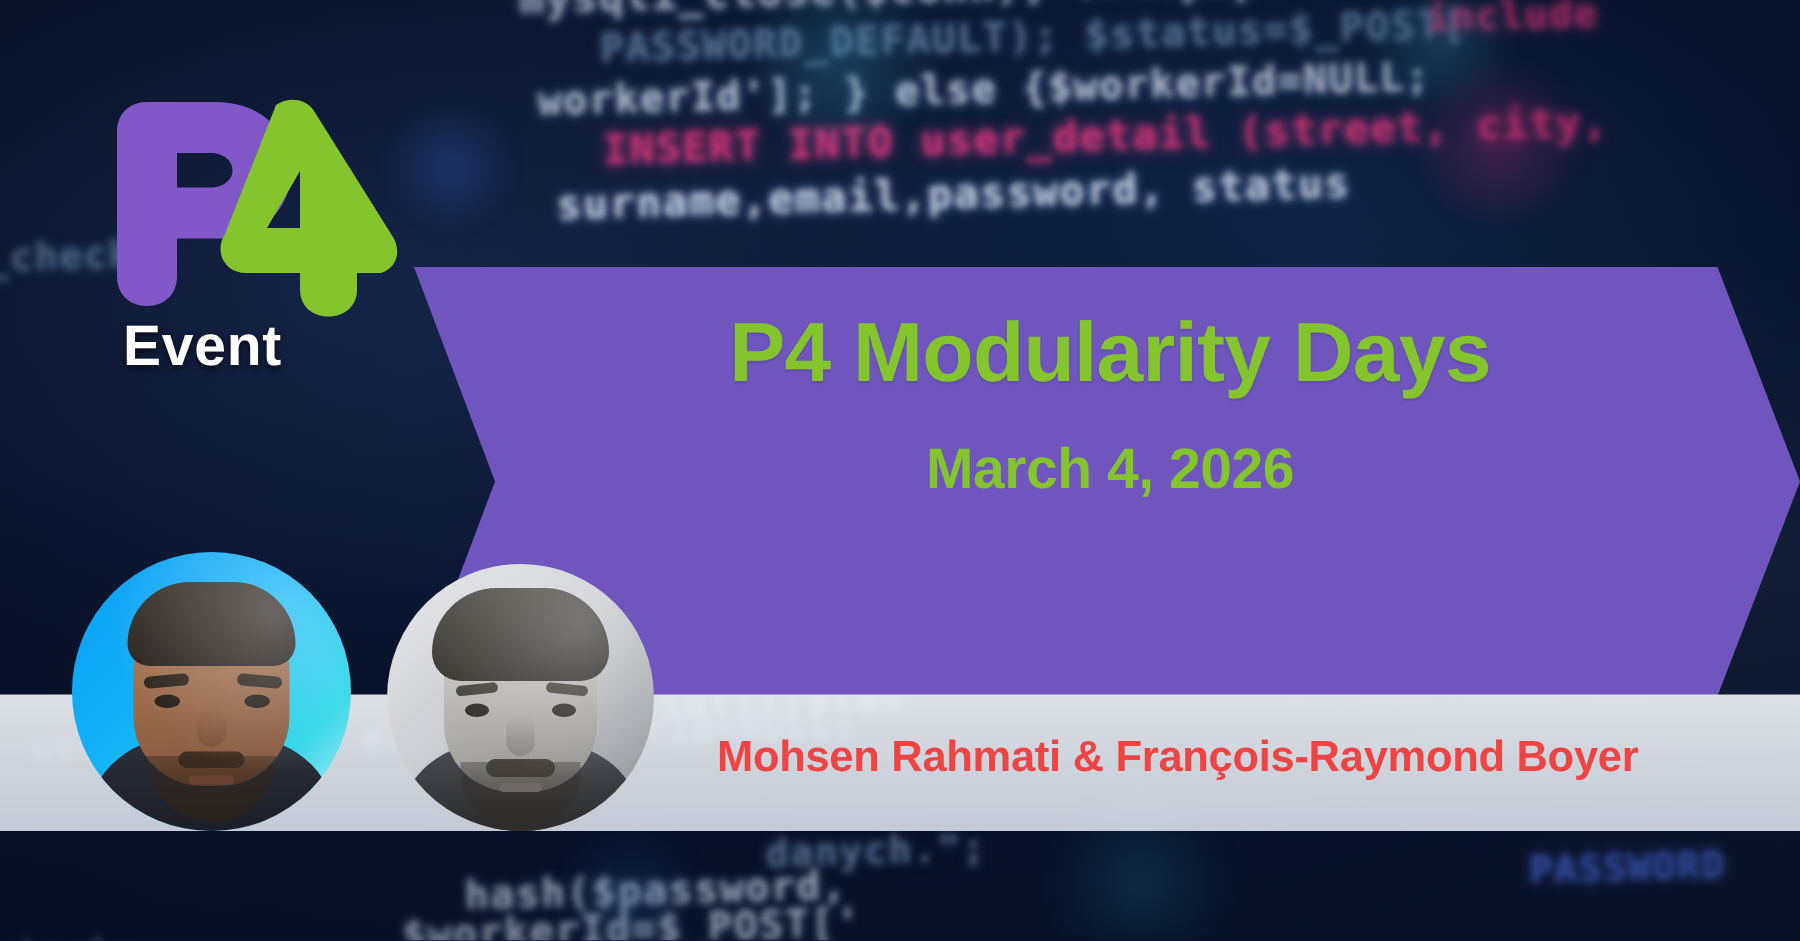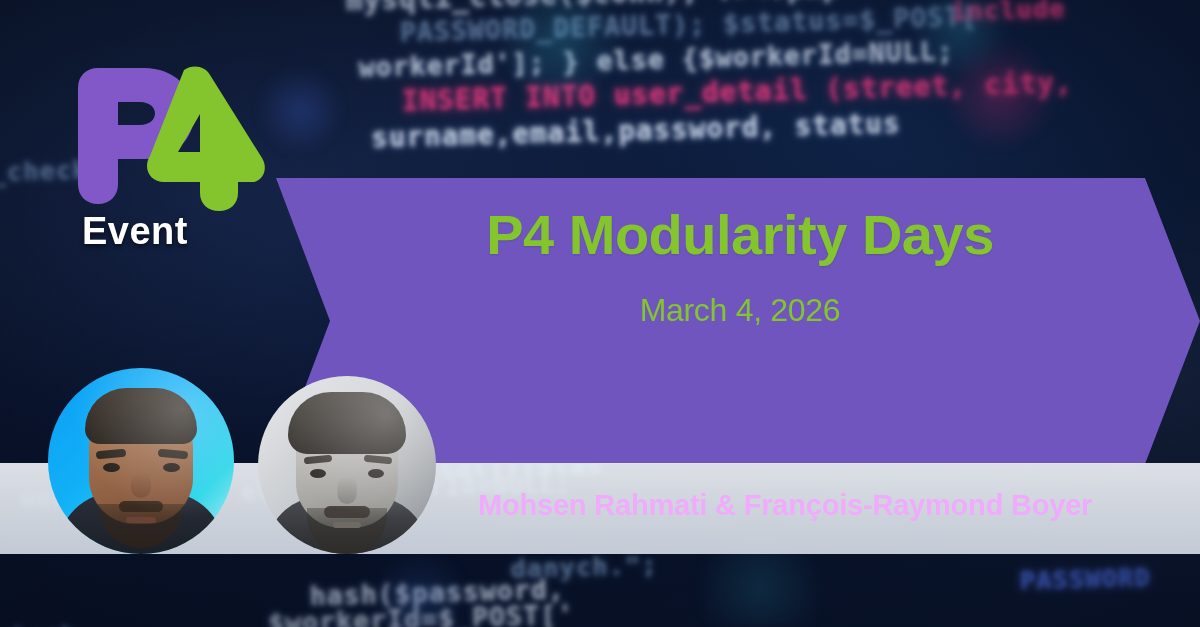--- a/index.html
+++ b/index.html
@@ -127,22 +127,22 @@
     font-size: 31px;
     font-weight: 700;
     color: #ffffff;
     line-height: 1.22;
     margin: 14px 0 0 0;
     letter-spacing: -0.2px;
     max-width: 800px;
   }
   .subtitle .sub-line { display: block; }
   .date {
-    font-size: 32px;
-    font-weight: 400;
+    font-size: 38px;
+    font-weight: 700;
     color: #84c52e;
     margin: 14px 0 0 0;
     letter-spacing: -0.3px;
   }
 
   
   .speaker-band {
     position: absolute;
     left: 0;
     top: 463px;
@@ -150,21 +150,21 @@
     height: 91px;
     background: linear-gradient(180deg, rgba(236,239,244,0.93) 0%, rgba(228,233,240,0.90) 50%, rgba(222,228,238,0.88) 100%);
   }
   .speaker-names {
     position: absolute;
     left: 478px;
     top: 489px;
     width: 700px;
     font-size: 29px;
     font-weight: 700;
-    color: #f0abfc;
+    color: #ef4444;
     letter-spacing: -0.2px;
     text-align: left;
   }
 
   
   .avatar {
     position: absolute;
     border-radius: 50%;
     overflow: hidden;
   }

